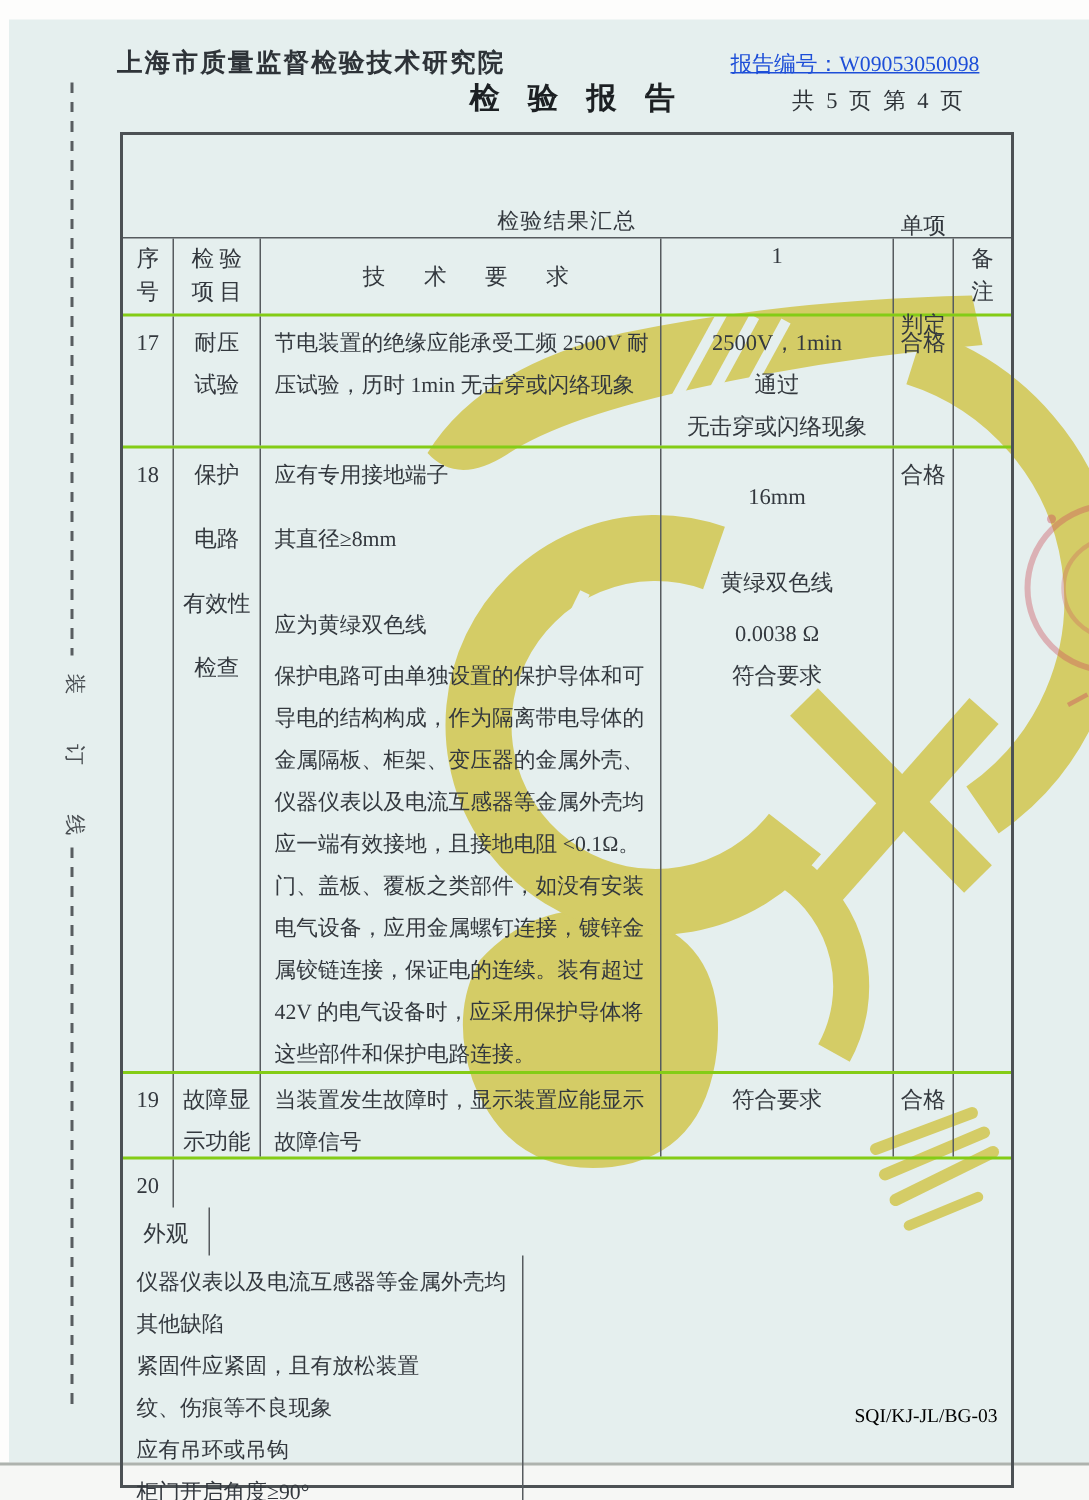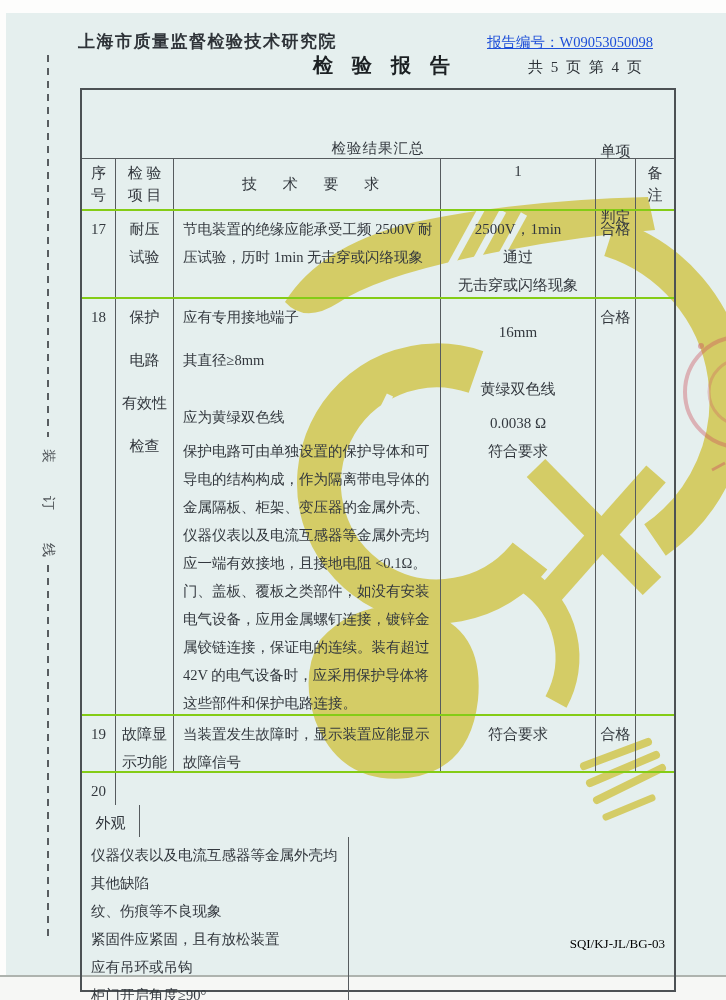--- a/index.html
+++ b/index.html
@@ -221,22 +221,22 @@
     <div class="row r20">
       <div class="cell cn pt4">
           <div class="ln">20</div>
         </div>
       <div class="cell ci pt4">
         <div class="ln">外观</div>
       </div>
       <div class="cell ct pt4">
         <div class="ln">仪器仪表以及电流互感器等金属外壳均</div>
         <div class="ln">其他缺陷</div>
+        <div class="ln">紧固件应紧固，且有放松装置</div>
         <div class="ln">纹、伤痕等不良现象</div>
-        <div class="ln">紧固件应紧固，且有放松装置</div>
         <div class="ln">应有吊环或吊钩</div>
         <div class="ln">柜门开启角度≥90°</div>
       </div>
       <div class="cell cr pt4">
         <div class="ln">符合要求</div>
         <div class="ln mt140">&gt;110°</div>
       </div>
       <div class="cell cj pt4">
           <div class="ln">合格</div>
         </div>

